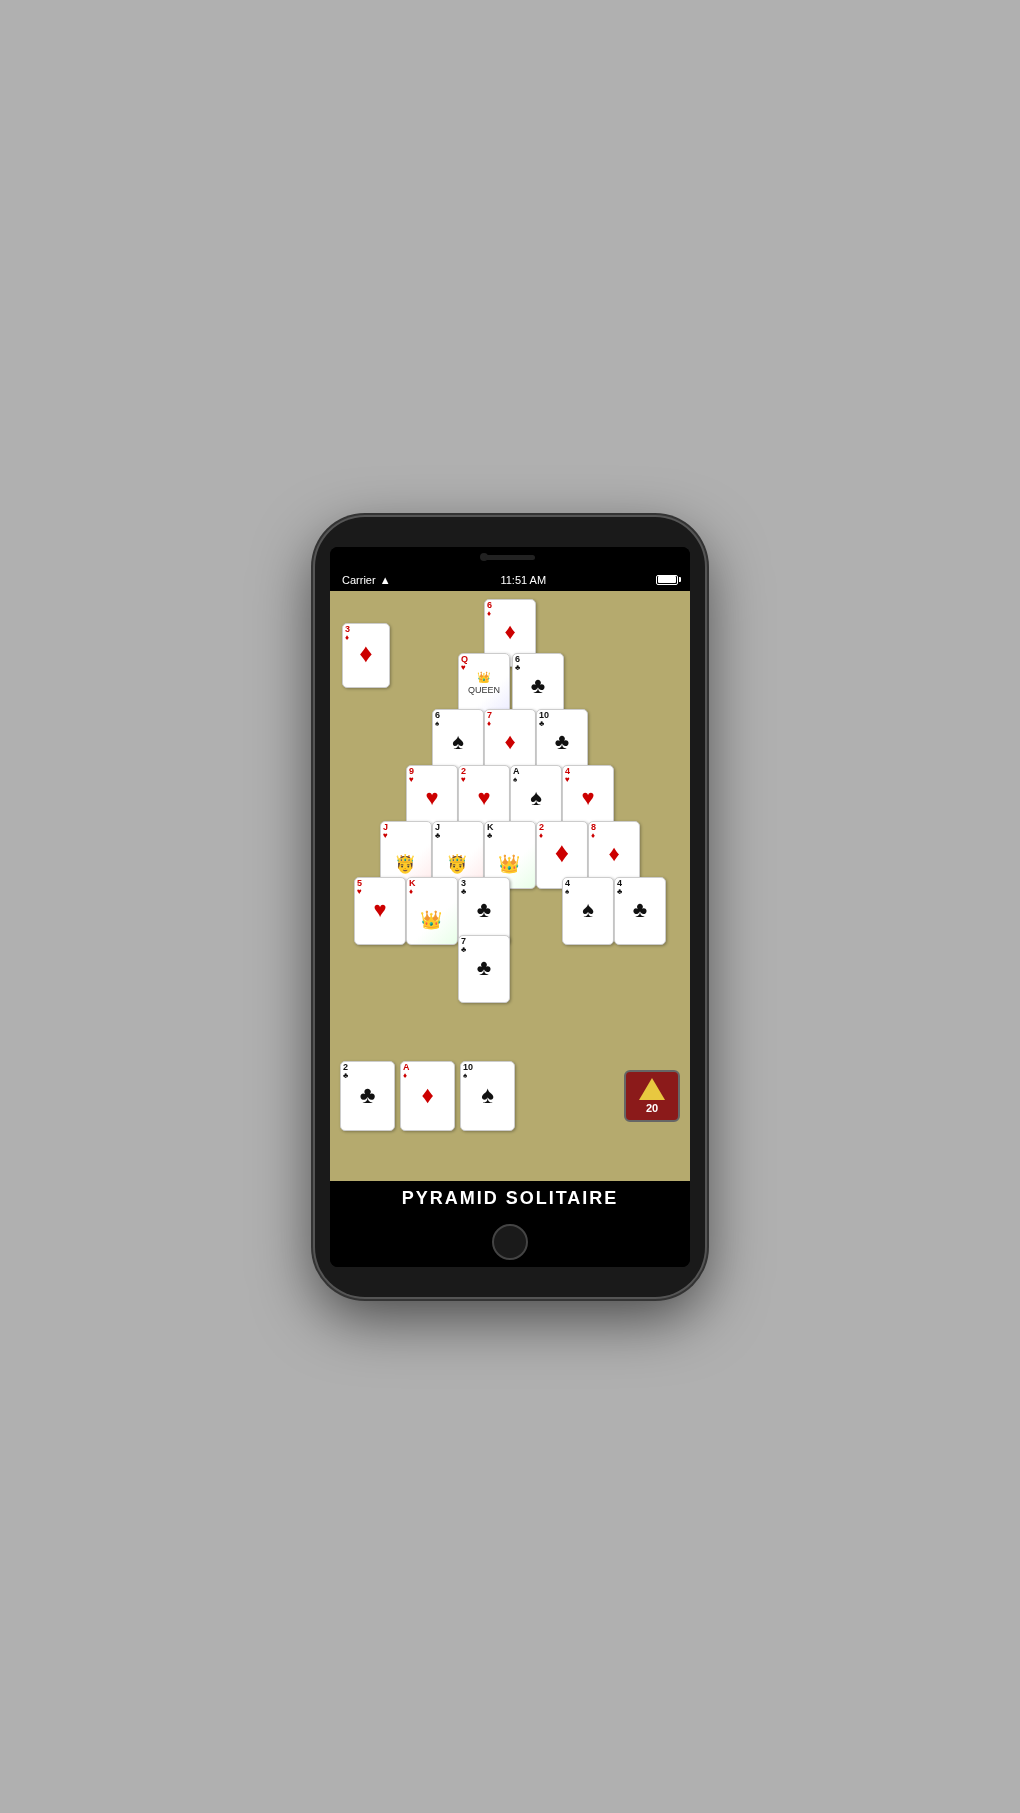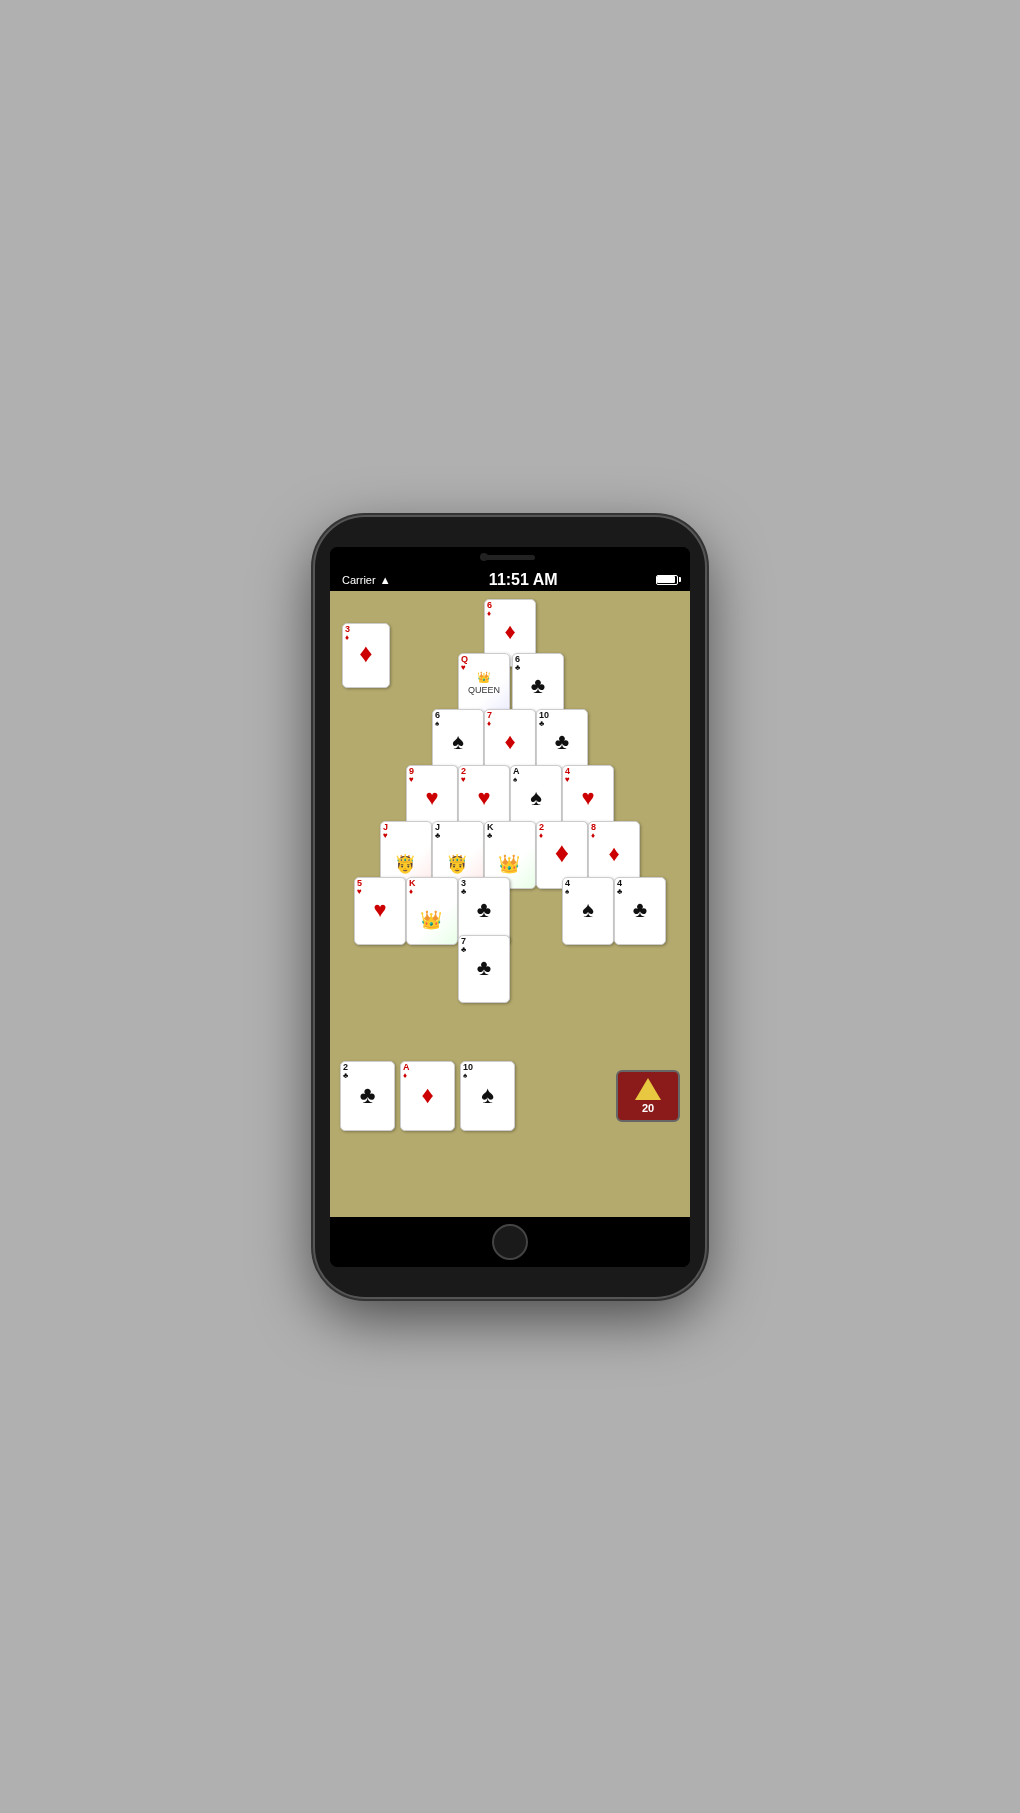--- a/index.html
+++ b/index.html
@@ -96,23 +96,23 @@
       padding: 0 12px;
     }
     .status-left {
       font-size: 11px;
       color: #fff;
       display: flex;
       align-items: flex-start;
       gap: 4px;
     }
     .status-center {
-      font-size: 16px;
+      font-size: 11px;
       color: #fff;
-      font-weight: 700;
+      font-weight: 400;
     }
     .status-right {
       display: flex;
       align-items: center;
       gap: 4px;
     }
     .battery-icon {
       width: 22px;
       height: 10px;
       border: 1.5px solid #fff;
@@ -171,21 +171,21 @@
       align-items: center;
       justify-content: space-between;
       padding: 0 10px;
     }
     .draw-pile {
       display: flex;
       gap: 5px;
       align-items: center;
     }
     .score-badge {
-      width: 64px;
+      width: 56px;
       height: 52px;
       background: #8b1a1a;
       border: 2px solid #666;
       border-radius: 6px;
       display: flex;
       flex-direction: column;
       align-items: center;
       justify-content: center;
     }
     .score-triangle {
@@ -533,18 +533,21 @@
         </div>
 
         <div class="score-badge">
           <div class="score-triangle"></div>
           <span class="score-number">20</span>
         </div>
       </div>
     </div>
 
 
+    <div class="game-title">
+      <span class="game-title-text">PYRAMID SOLITAIRE</span>
+    </div>
 
     <div class="home-button-area">
       <div class="home-button"></div>
     </div>
   </div>
 </div>
 
 </body></html>

